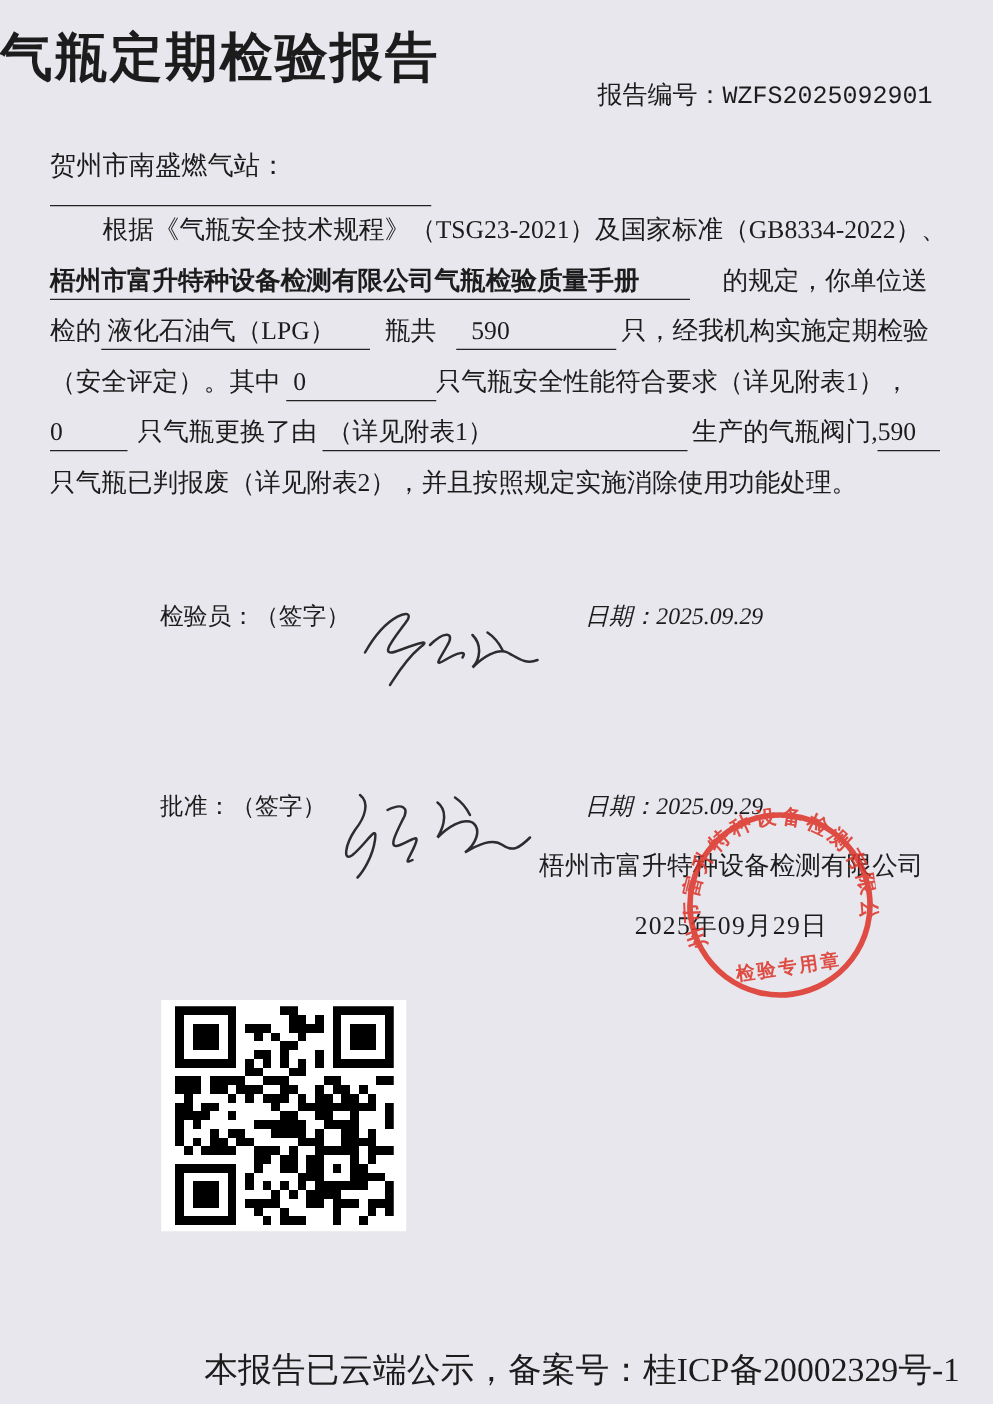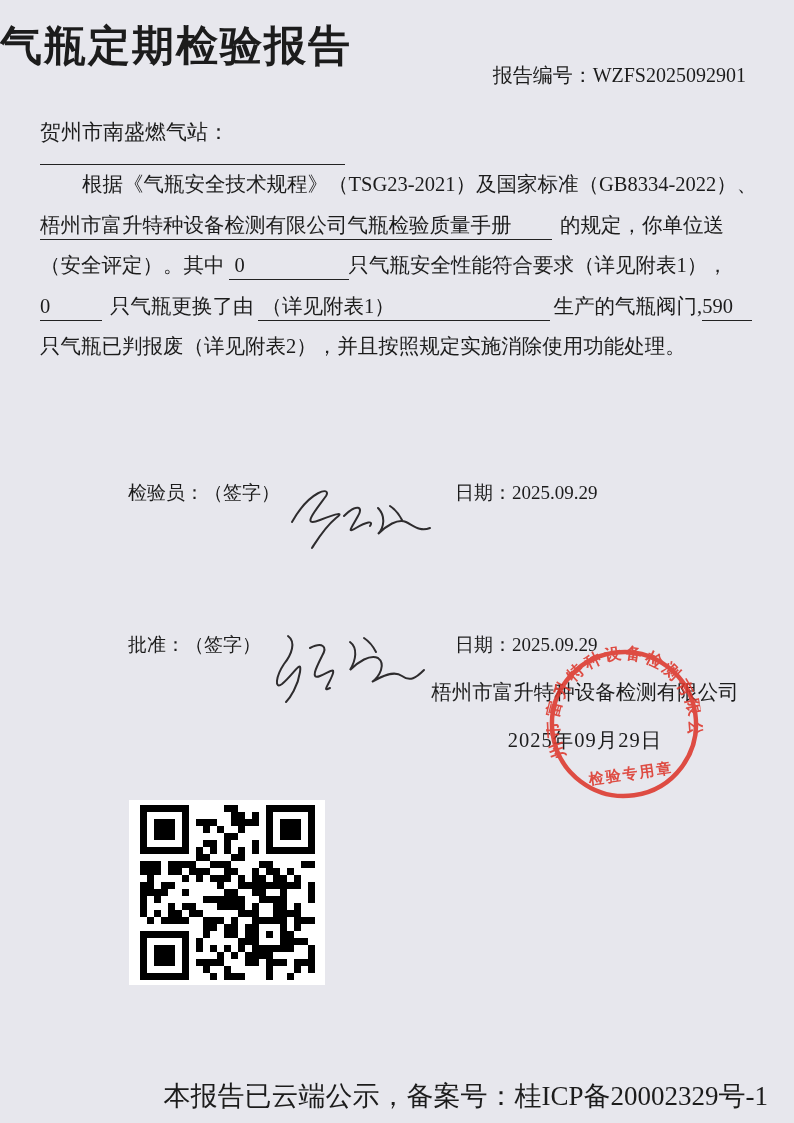--- a/index.html
+++ b/index.html
@@ -14,20 +14,21 @@
   .page { position: absolute; inset: 0; }
 
   .title {
     position: absolute; top: 18px; left: 0; width: 100%;
     text-align: left; font-size: 42px; font-weight: bold;
     letter-spacing: 2px;
   }
   .report-no {
     position: absolute; top: 62px; right: 48px;
     font-size: 20px;
+    font-family: Liberation Mono, monospace;
   }
 
   .addressee {
     position: absolute; top: 118px; left: 40px;
     font-size: 21px;
   }
   .addr-u {
     display: inline-block; min-width: 305px;
     border-bottom: 1.6px solid #222;
     padding-bottom: 18px;
@@ -39,37 +40,37 @@
   }
   .pline { white-space: nowrap; }
   .indent { display: inline-block; width: 42px; }
   .uf {
     display: inline-block;
     border-bottom: 1.6px solid #222;
     text-align: left;
     line-height: 28px;
     vertical-align: baseline;
   }
-  .w510 { min-width: 512px; }
+  .w510 { min-width: 512px; font-weight: bold; }
   .w215 { min-width: 215px; padding-left: 5px; }
   .w128 { min-width: 128px; padding-left: 12px; margin-left: 16px; }
   .w120 { min-width: 120px; padding-left: 6px; margin-left: 4px; }
   .w62  { min-width: 62px; }
   .w292 { min-width: 292px; padding-left: 4px; margin-left: 4px; }
   .w50  { min-width: 50px; }
-  .gap26 { margin-left: 8px; }
+  .gap26 { margin-left: 26px; }
   .gap12 { margin-left: 12px; }
   .gap8  { margin-left: 8px; }
   .gap4  { margin-left: 4px; }
 
   .sign-row { position: absolute; font-size: 19px; }
   .sign-row .lbl { display: inline-block; }
   .inspector-row { top: 480px; left: 128px; }
   .approver-row  { top: 632px; left: 128px; }
-  .date-part { position: absolute; left: 327px; top: 0; white-space: nowrap; }
+  .date-part { position: absolute; left: 340px; top: 0; white-space: nowrap; font-style: italic; }
   .sig-svg { position: absolute; pointer-events: none; }
   .sig1 { left: 158px; top: 2px; }
   .sig2 { left: 138px; top: -4px; }
 
   .company-block {
     position: absolute; top: 678px; left: 425px; width: 320px;
     text-align: center; font-size: 20.5px;
   }
   .company-name { white-space: nowrap; }
   .issue-date { margin-top: 20px; letter-spacing: 1px; }
@@ -107,20 +108,21 @@
 
   <div class="report-no"><span>报告编号：</span><span>WZFS2025092901</span></div>
 
   <div class="addressee">
     <span class="addr-u">贺州市南盛燃气站：</span>
   </div>
 
   <div class="paragraph">
     <div class="pline"><span class="indent"></span><span>根据《气瓶安全技术规程》（TSG23-2021）及国家标准（GB8334-2022）、</span></div>
     <div class="pline"><span class="uf w510">梧州市富升特种设备检测有限公司气瓶检验质量手册</span><span class="gap26">的规定，你单位送</span></div>
+    <div class="pline"><span>检的</span><span class="uf w215">液化石油气（LPG）</span><span class="gap12">瓶共</span><span class="uf w128">590</span><span class="gap4">只，经我机构实施定期检验</span></div>
     <div class="pline"><span>（安全评定）。其中</span><span class="uf w120">0</span><span>只气瓶安全性能符合要求（详见附表1），</span></div>
     <div class="pline"><span class="uf w62">0</span><span class="gap8">只气瓶更换了由</span><span class="uf w292">（详见附表1）</span><span class="gap4">生产的气瓶阀门,</span><span class="uf w50">590</span></div>
     <div class="pline"><span>只气瓶已判报废（详见附表2），并且按照规定实施消除使用功能处理。</span></div>
   </div>
 
   <div class="sign-row inspector-row">
     <span class="lbl">检验员：（签字）</span>
     <svg class="sig-svg sig1" width="150" height="70" viewBox="0 0 150 70">
       <g fill="none" stroke="#2e2c2e" stroke-width="2" stroke-linecap="round">
         <path d="M6,40 C24,8 46,4 40,14 C30,28 14,46 34,38 C52,31 58,30 50,36 C38,46 30,60 26,66"></path>

